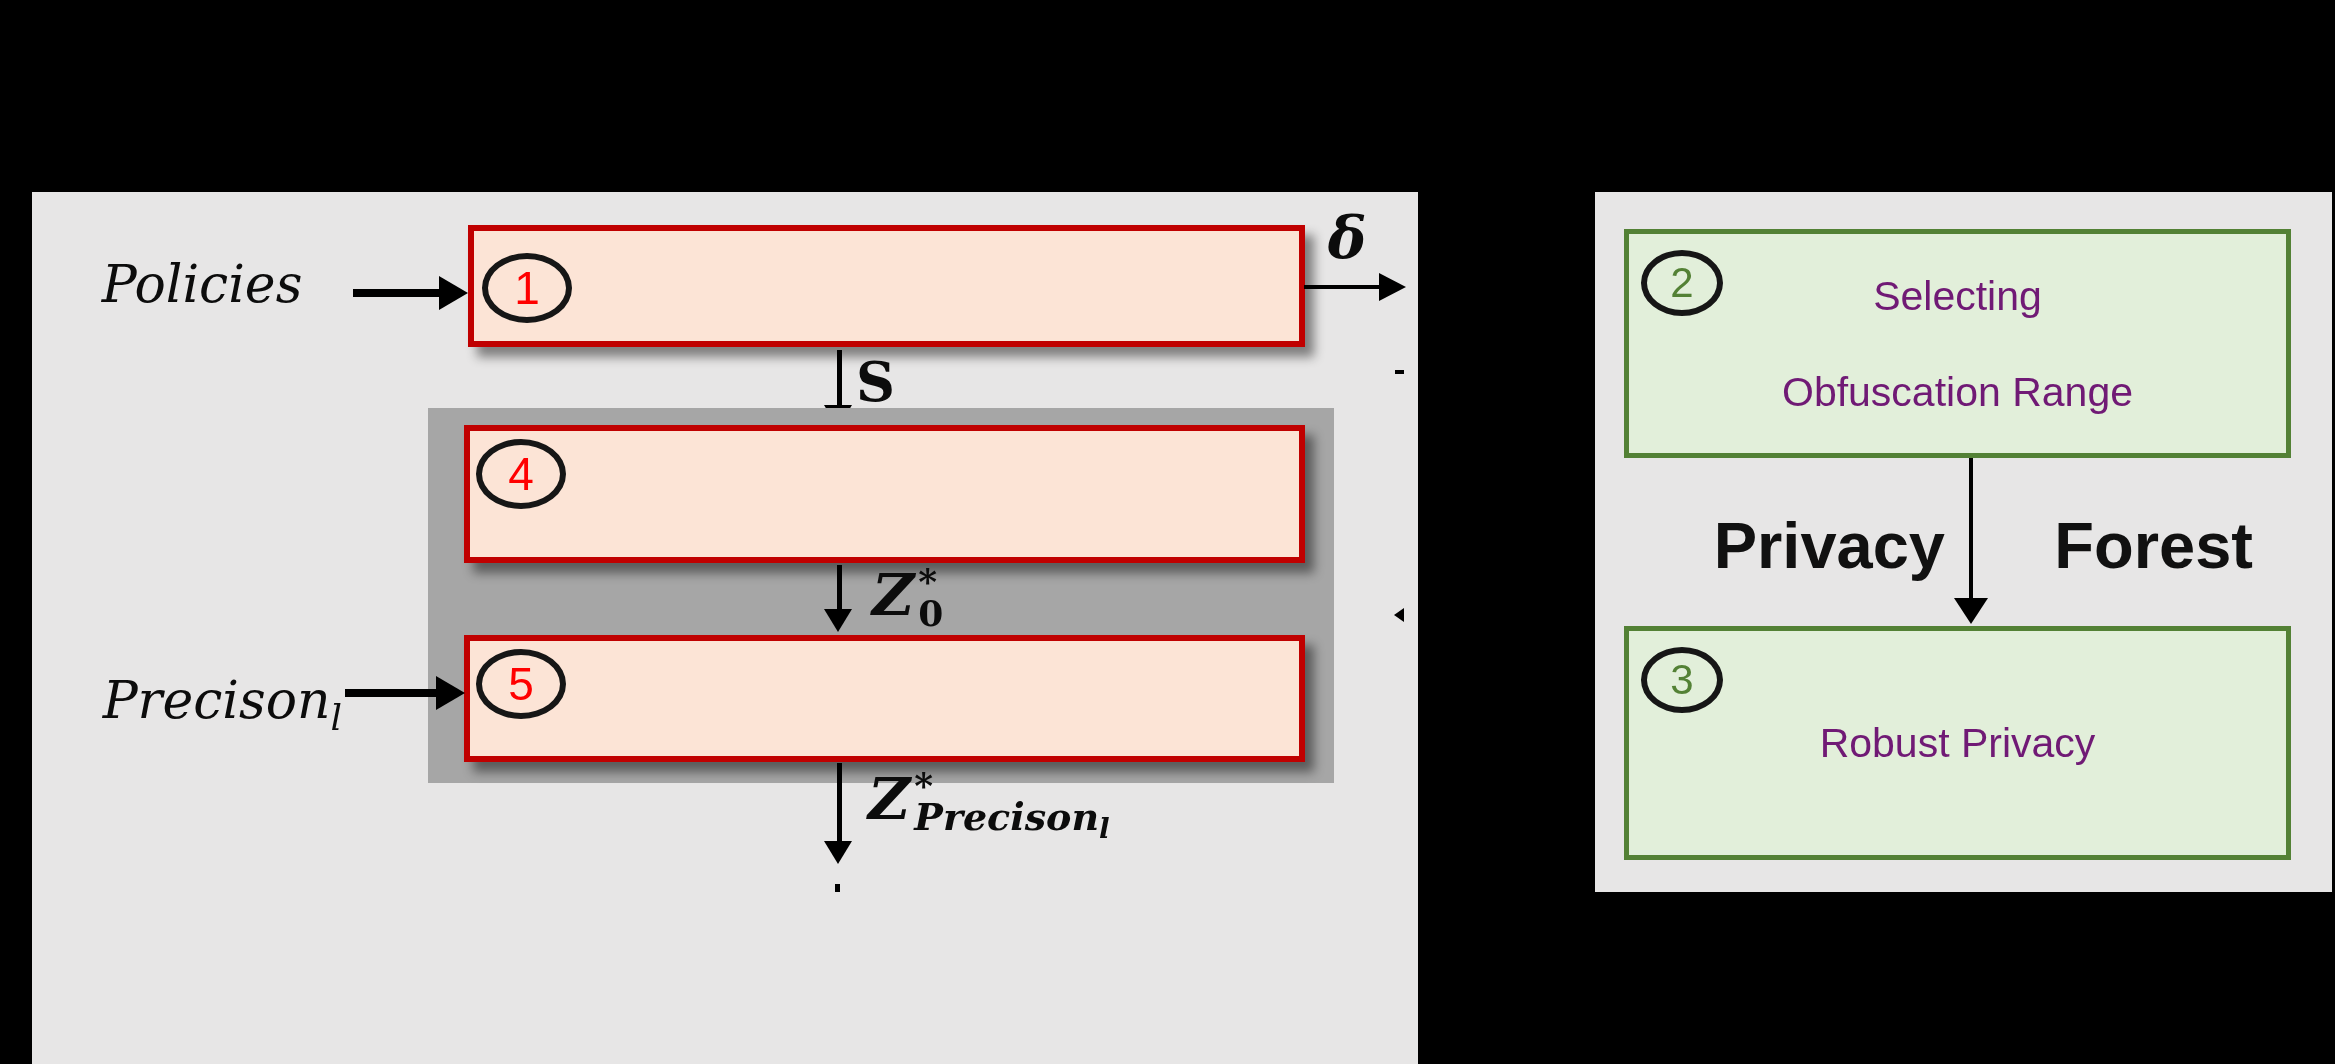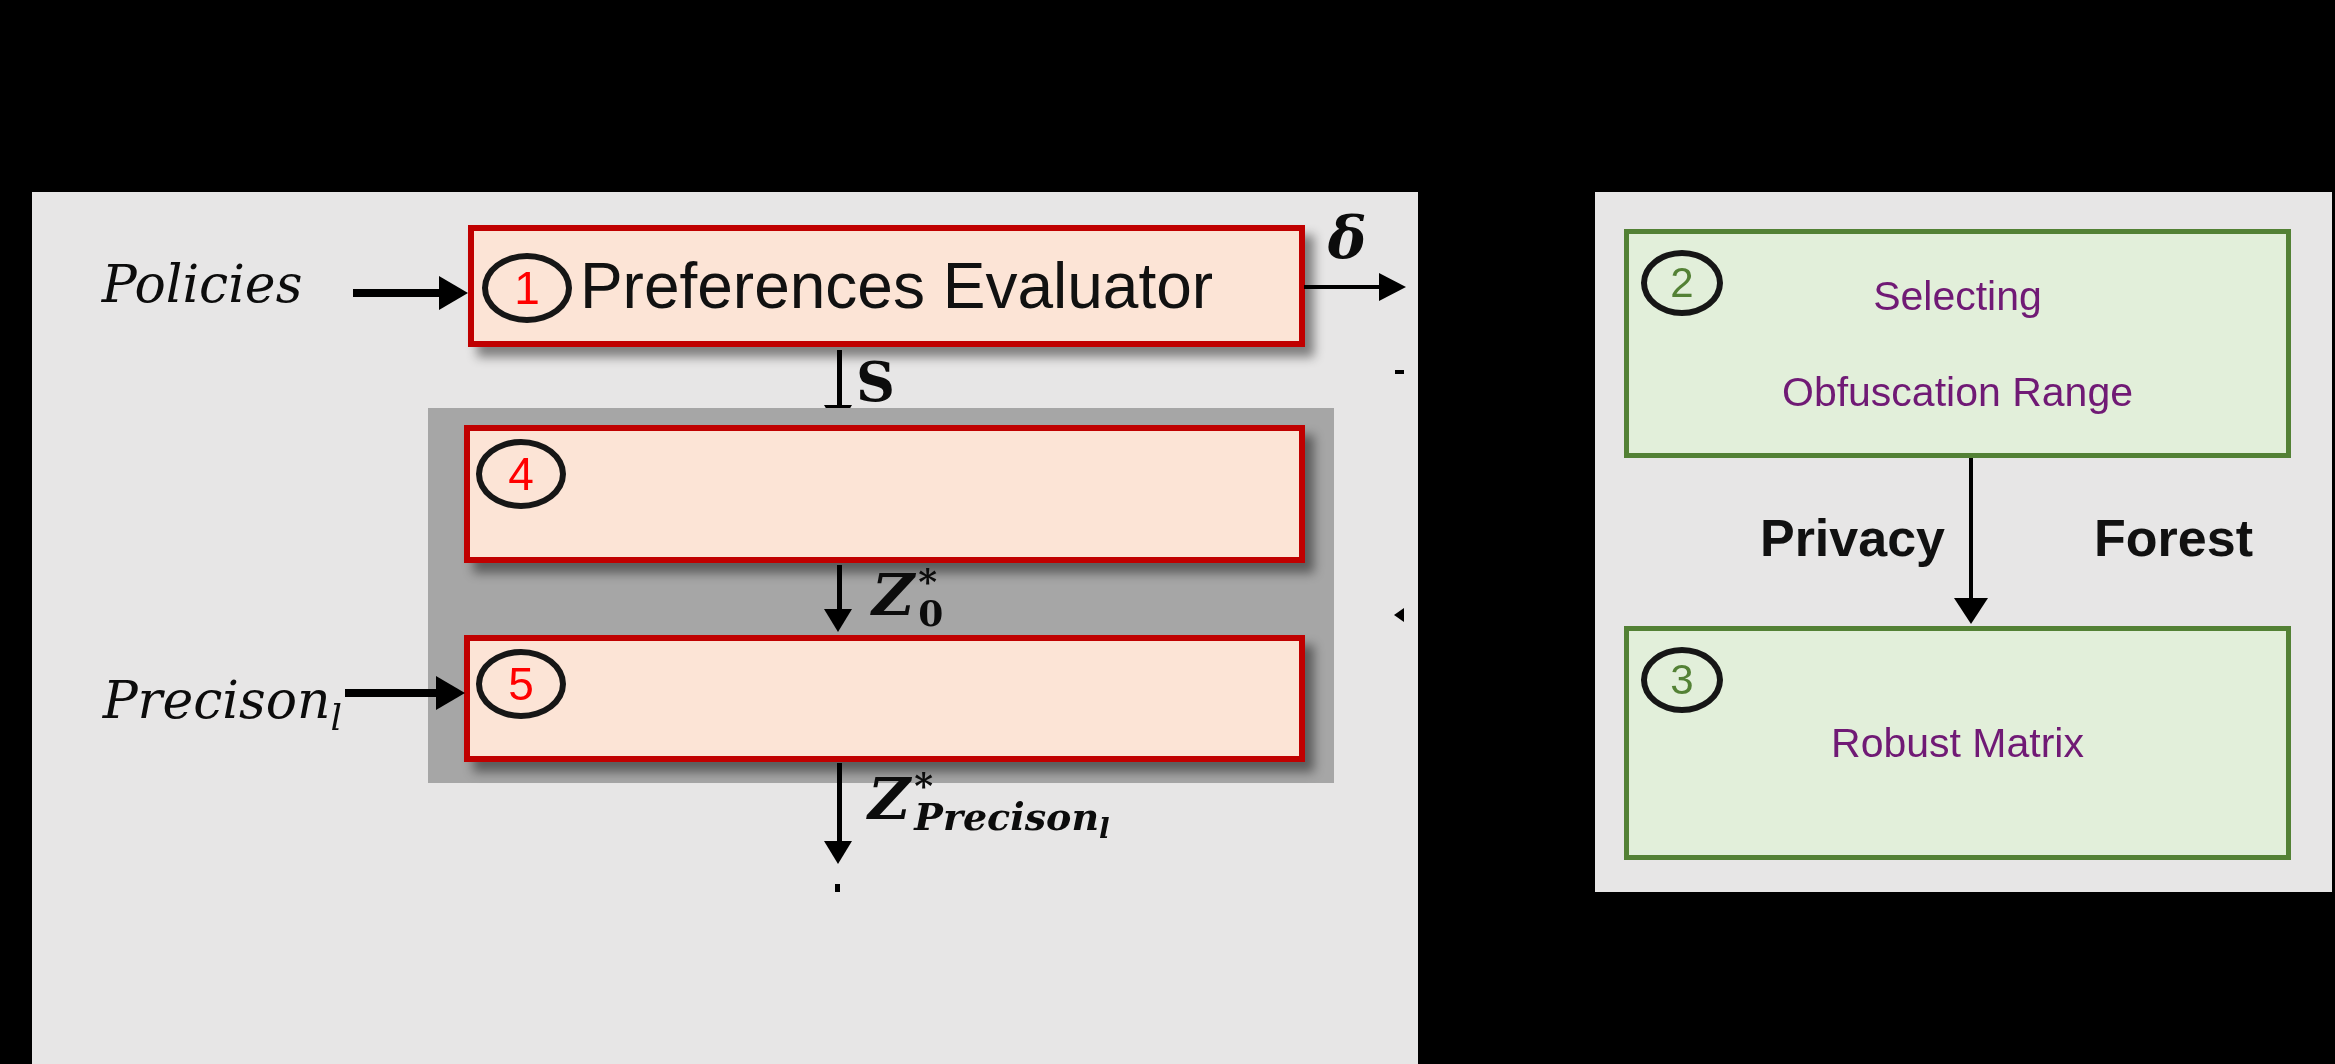--- a/index.html
+++ b/index.html
@@ -34,38 +34,37 @@
   .it{font-style:italic;}
   .bd{font-weight:bold;}
   .sub-s{font-size:36px;font-style:italic;}
   .zwrap{display:inline-flex;align-items:flex-start;}
   .zbase{font-size:58px;font-weight:bold;font-style:italic;line-height:58px;}
   .zstack{display:inline-flex;flex-direction:column;align-items:flex-start;margin-left:4px;}
   .zsup{font-size:36px;font-weight:bold;line-height:30px;}
   .zsub{font-size:36px;font-weight:bold;line-height:34px;}
   .zsub .it{font-size:38px;}
   .zsub .subsub{font-size:28px;font-style:italic;}
-  .edge-label{position:absolute;font-weight:bold;font-size:52px;color:#111;}
+  .edge-label{position:absolute;font-weight:bold;font-size:65px;color:#111;}
 </style>
 </head>
 <body>
 
 <div class="stage">
 
   <div class="panel" id="left-panel">
 
     <div class="math it" style="left:30px;top:62px;width:280px;text-align:center;font-size:52px;">Policies</div>
     <div class="hline" style="left:321px;top:97px;width:90px;height:8px;"></div>
     <div class="ah ah-right" style="left:407px;top:84px;"></div>
 
     <div class="pbox" id="box1" style="left:436px;top:33px;width:837px;height:122px;">
       <div class="circle-num circle-red" style="left:8px;top:22px;">
         <span>1</span>
       </div>
-      <div class="box-label">Preferences Evaluator</div>
     </div>
 
     <div class="math it bd" style="left:1265px;top:12px;width:100px;text-align:center;font-size:58px;">δ</div>
     <div class="hline" style="left:1272px;top:93px;width:76px;height:4px;"></div>
     <div class="ah ah-right-sm" style="left:1347px;top:81px;"></div>
 
     <div class="vline" style="left:805px;top:158px;width:5px;height:57px;"></div>
     <div class="ah ah-down" style="left:792px;top:213px;"></div>
     <div class="math bd" style="left:824px;top:158px;font-size:54px;">S</div>
 
@@ -130,17 +129,17 @@
 
     <div class="vline" style="left:374px;top:266px;width:4px;height:142px;"></div>
     <div class="ah ah-down-lg" style="left:359px;top:406px;"></div>
     <div class="edge-label" style="left:90px;top:316px;width:260px;text-align:right;">Privacy</div>
     <div class="edge-label" style="left:398px;top:316px;width:260px;text-align:right;">Forest</div>
 
     <div class="gbox" style="left:29px;top:434px;width:667px;height:234px;">
       <div class="circle-num circle-green" style="left:12px;top:16px;">
         <span>3</span>
       </div>
-      <div class="box-line">Robust Matrix</div>
+      <div class="box-line">Robust Privacy</div>
     </div>
   </div>
 
 </div>
 
 </body></html>

